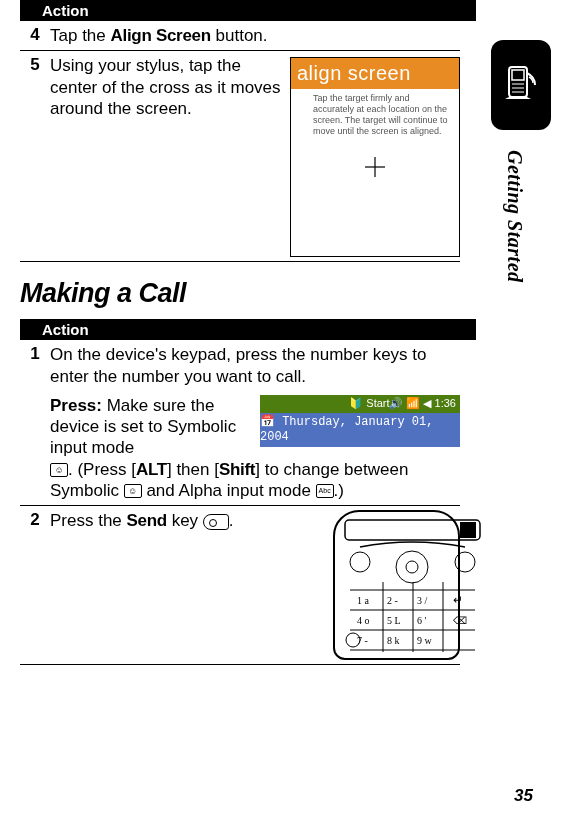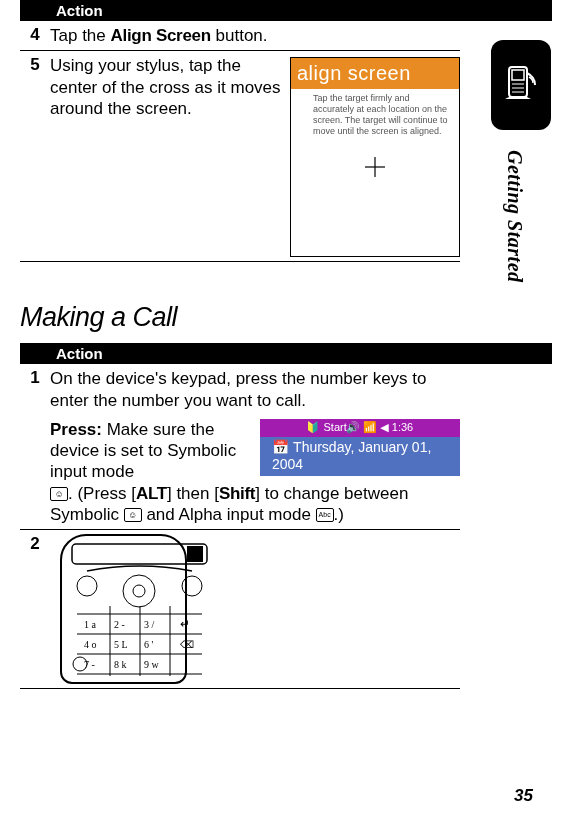--- a/index.html
+++ b/index.html
@@ -39,22 +39,22 @@
     font-style: italic;
     font-weight: bold;
     font-family: "Times New Roman", serif;
     font-size: 20px;
     letter-spacing: 0.5px;
   }
   .action-header {
     background: #000;
     color: #fff;
     font-weight: bold;
-    padding: 2px 14px;
-    width: 532px;
+    padding: 2px 0;
+    width: 456px;
     font-size: 15px;
     font-family: Arial, sans-serif;
   }
   .action-header .num-col { display:inline-block; width: 22px; }
   .row {
     display: flex;
     width: 440px;
     padding: 4px 0 4px 0;
     border-bottom: 1px solid #000;
   }
@@ -98,23 +98,23 @@
   }
   .screen-preview .cross {
     position: absolute;
     left: 50%; top: 55%;
     width: 20px; height: 20px;
     transform: translate(-50%,-50%);
   }
   h2.section {
     font-family: Arial, sans-serif;
     font-style: italic;
-    font-weight: 400;
+    font-weight: 700;
     font-size: 27px;
-    margin: 40px 0 10px 0;
+    margin: 16px 0 10px 0;
     letter-spacing: -0.5px;
   }
   .note-row { padding-top:8px; }
   .inline-icon {
     display: inline-block;
     vertical-align: middle;
     border: 1px solid #000;
     width: 18px; height: 14px;
     font-size: 9px;
     text-align: center;
@@ -122,34 +122,34 @@
     border-radius: 2px;
     background:#fff;
   }
   .start-bar {
     display:inline-block;
     vertical-align: top;
     width: 200px;
     margin-left: 8px;
   }
   .start-bar .top {
-    background: #a21caf;
+    background: #4d7c0f;
     color:#fff;
     font-size:11px;
     padding:2px 4px;
     display:flex;
-    justify-content:center;
+    justify-content:flex-end;
     font-family: Tahoma, Arial, sans-serif;
   }
   .start-bar .bot {
     background: #5070C0;
     color:#fff;
-    font-size:14px;
-    padding:2px 12px;
-    font-family: Liberation Sans, sans-serif;
+    font-size:12px;
+    padding:2px 0;
+    font-family: Liberation Mono, monospace;
   }
   .send-key-icon {
     display:inline-block;
     width:26px; height:16px;
     border:1px solid #000;
     border-radius: 10px 4px 4px 10px;
     vertical-align: middle;
     position: relative;
     background:#fff;
   }
@@ -235,20 +235,23 @@
         </div>
         <span class="inline-icon">☺</span><span>. (Press </span>[<span class="condensed">ALT</span>]<span> then </span>[<span class="condensed">Shift</span>]<span> to change between Symbolic </span><span class="inline-icon">☺</span><span> and Alpha input mode </span><span class="inline-icon" style="font-size:7px;">Abc</span><span>.)</span>
       </div>
     </div>
   </div>
   <div style="width:440px;border-top:1px solid #000;"></div>
 
   <div class="row">
     <div class="num">2</div>
     <div class="body" style="display:flex;">
+      <div style="flex:1;">
+        <span>Press the </span><span class="condensed">Send</span><span> key </span><span class="send-key-icon"></span><span>.</span>
+      </div>
       <div class="keypad-img">
         <svg viewBox="0 0 155 150" width="155" height="150">
           <rect x="10" y="8" width="135" height="20" rx="4" fill="none" stroke="#000" stroke-width="1.5"></rect>
           <rect x="125" y="10" width="16" height="16" fill="#000"></rect>
           <path d="M25 35 Q77 25 130 35" fill="none" stroke="#000" stroke-width="1.5"></path>
           <circle cx="25" cy="50" r="10" fill="none" stroke="#000"></circle>
           <circle cx="130" cy="50" r="10" fill="none" stroke="#000"></circle>
           <circle cx="77" cy="55" r="16" fill="none" stroke="#000"></circle>
           <circle cx="77" cy="55" r="6" fill="none" stroke="#000"></circle>
           <line x1="15" y1="78" x2="140" y2="78" stroke="#000"></line>

